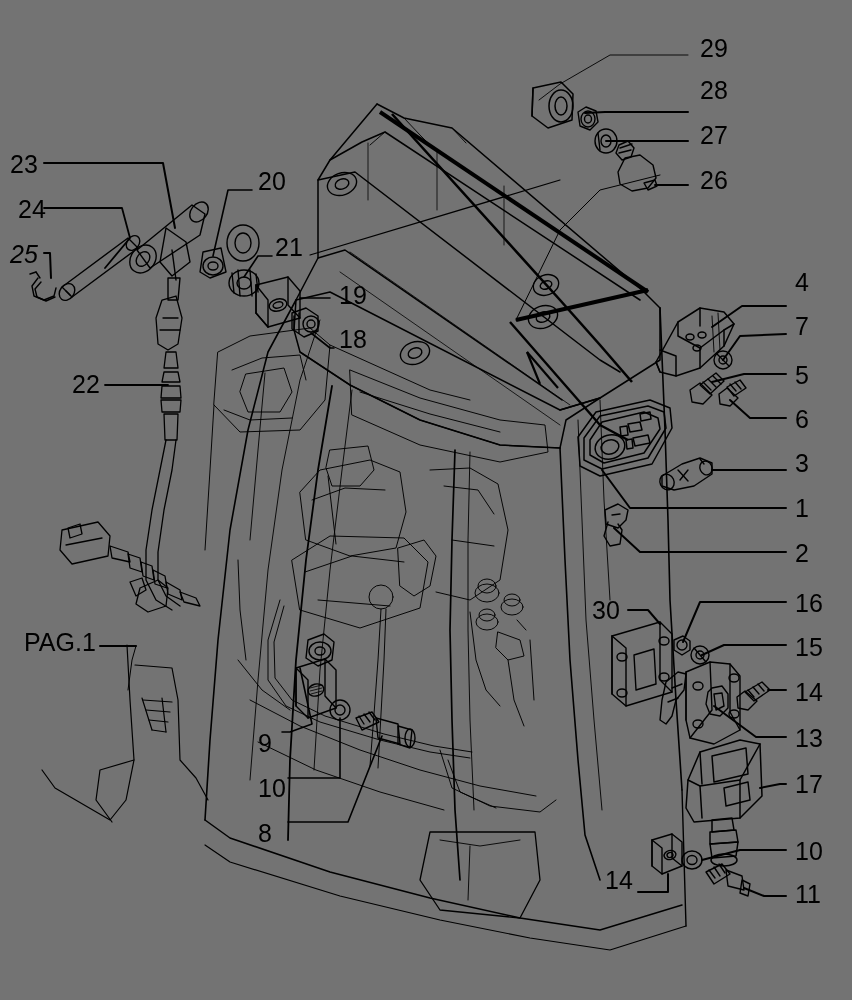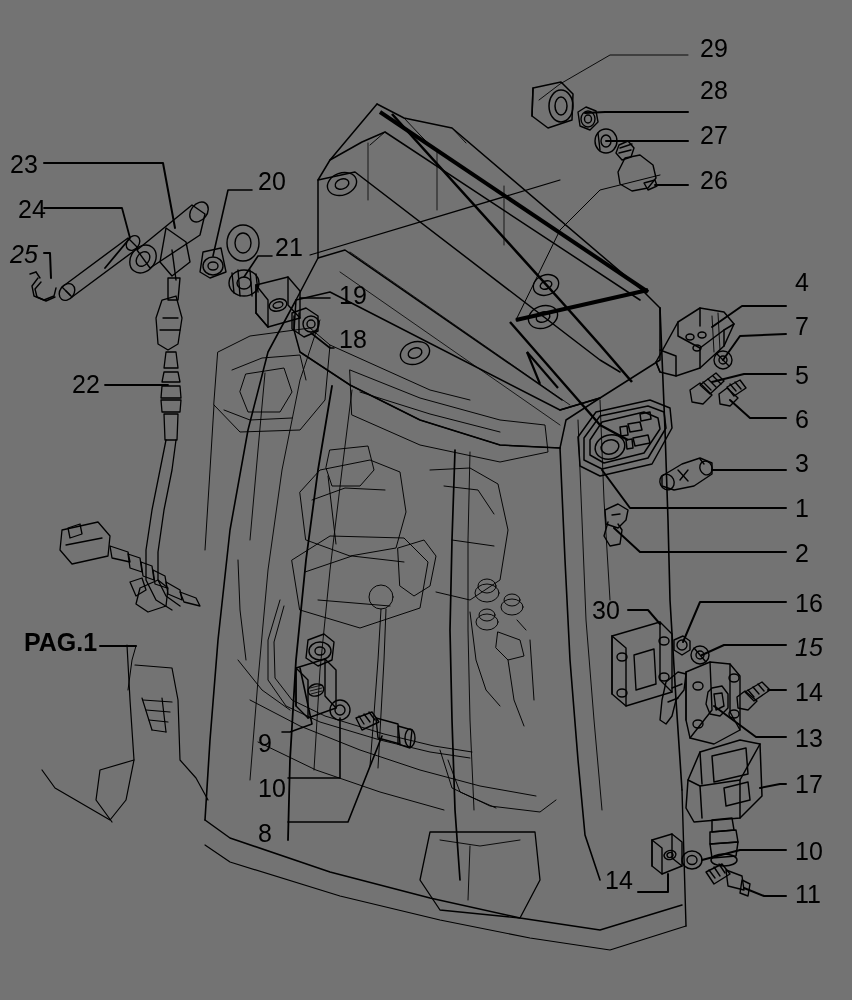--- a/index.html
+++ b/index.html
@@ -552,27 +552,27 @@
   <div class="callout-label" style="left:795px; top:270px;">4</div>
   <div class="callout-label" style="left:795px; top:314px;">7</div>
   <div class="callout-label" style="left:795px; top:363px;">5</div>
   <div class="callout-label" style="left:795px; top:407px;">6</div>
   <div class="callout-label" style="left:795px; top:451px;">3</div>
   <div class="callout-label" style="left:795px; top:496px;">1</div>
   <div class="callout-label" style="left:795px; top:541px;">2</div>
 
   <div class="callout-label" style="left:592px; top:598px;">30</div>
   <div class="callout-label" style="left:795px; top:591px;">16</div>
-  <div class="callout-label" style="left:795px; top:635px;font-style:italic;">15</div>
+  <div class="callout-label" style="left:795px; top:635px;">15</div>
   <div class="callout-label" style="left:795px; top:680px;">14</div>
   <div class="callout-label" style="left:795px; top:726px;">13</div>
   <div class="callout-label" style="left:795px; top:772px;">17</div>
   <div class="callout-label" style="left:795px; top:839px;">10</div>
   <div class="callout-label" style="left:795px; top:882px;">11</div>
 
   <div class="callout-label" style="left:258px; top:731px;">9</div>
   <div class="callout-label" style="left:258px; top:776px;">10</div>
   <div class="callout-label" style="left:258px; top:821px;">8</div>
   <div class="callout-label" style="left:605px; top:868px;">14</div>
 
-  <div class="callout-label pag" style="left:24px; top:630px;font-weight:bold;">PAG.1</div>
+  <div class="callout-label pag" style="left:24px; top:630px;">PAG.1</div>
 
 </div>
 
 </body></html>

